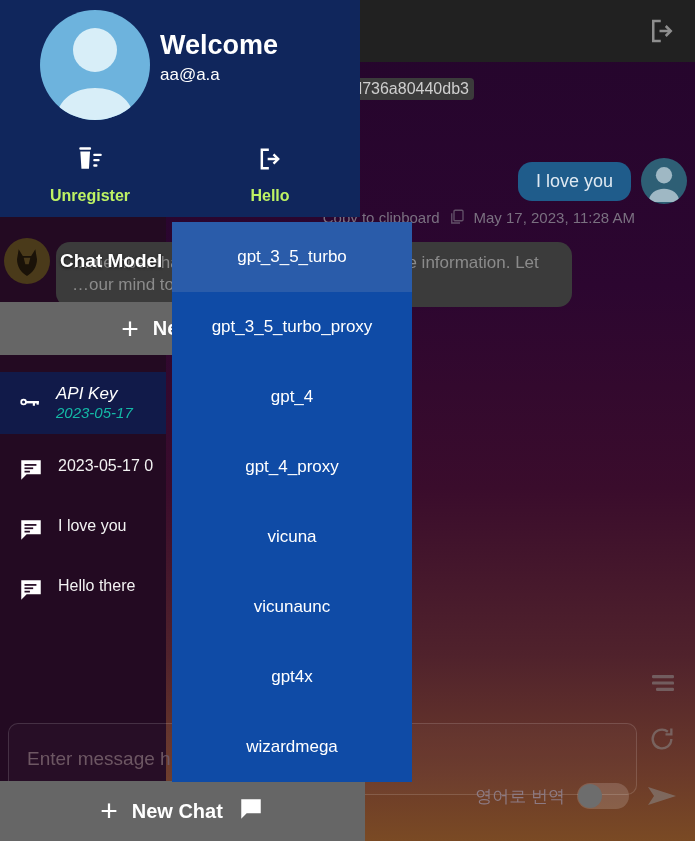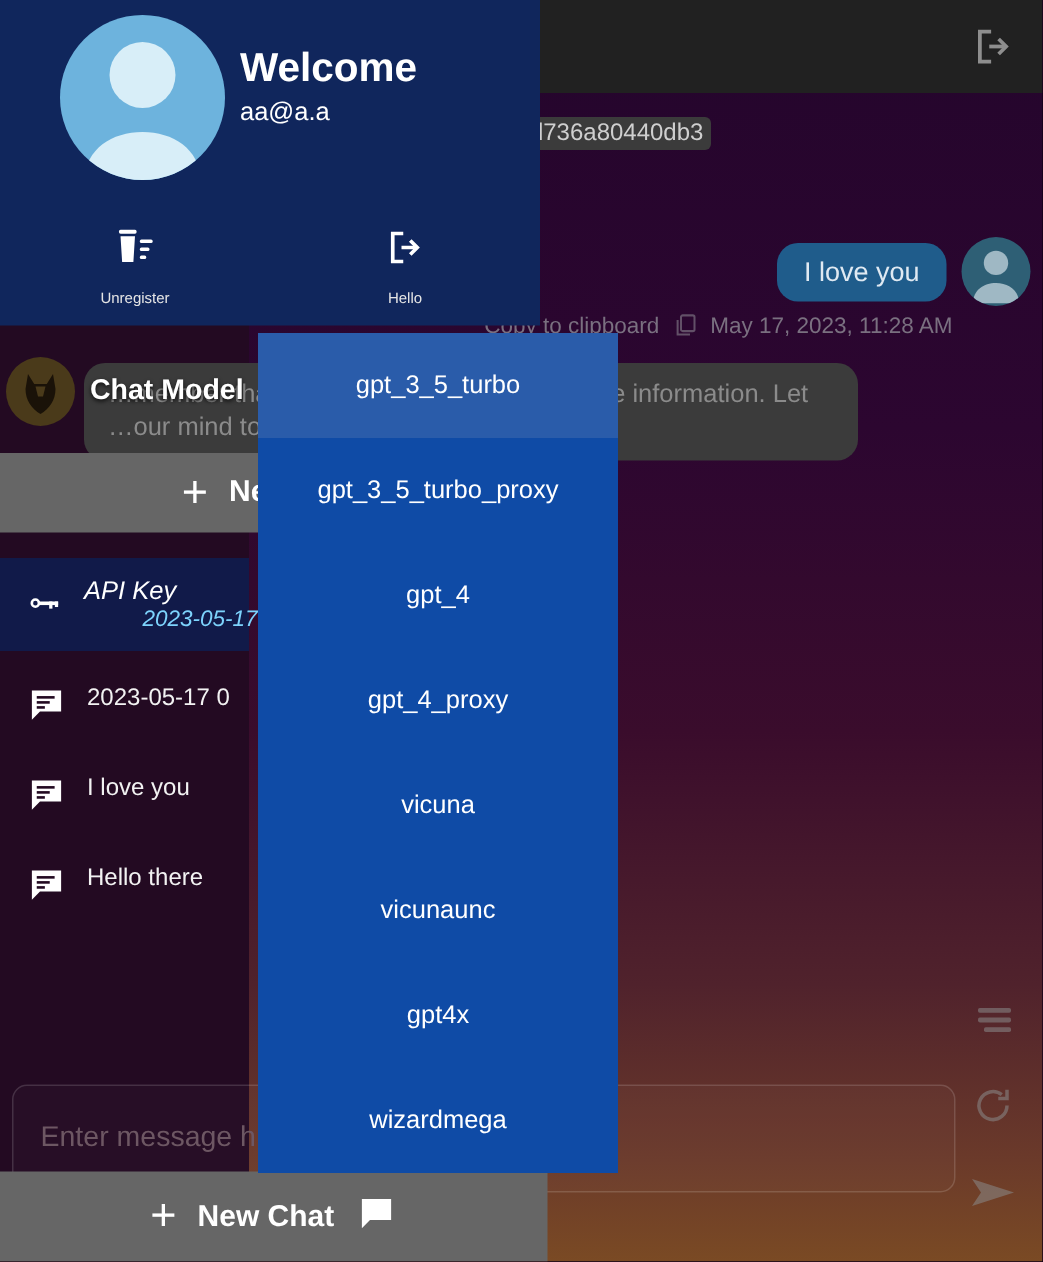--- a/index.html
+++ b/index.html
@@ -52,21 +52,21 @@
   }
   .bubble-icon { width: 26px; height: 26px; flex: none; }
 
   .apikey-row {
     position: absolute; top: 310px; left: 0; width: 166px; height: 62px;
     background: #111a49;
     display: flex; align-items: center; gap: 14px; padding-left: 16px;
   }
   .apikey-texts { display: flex; flex-direction: column; line-height: 1.25; font-style: italic; }
   .apikey-title { color: #fff; font-size: 17px; }
-  .apikey-sub { color: #7dd3fc; font-size: 15px; white-space: nowrap; margin-left: 39px; }
+  .apikey-sub { color: #14b8a6; font-size: 15px; white-space: nowrap; }
 
   
   .chat-model-row {
     position: absolute; top: 238px; left: 4px;
     display: flex; align-items: center; gap: 10px;
     z-index: 3;
   }
   .model-avatar {
     width: 46px; height: 46px; border-radius: 50%;
     background: #4a3a1a;
@@ -205,21 +205,21 @@
   .welcome-mail { color: #ffffff; font-size: 17px; margin-top: 4px; }
 
   .account-actions {
     position: absolute; left: 0; bottom: 12px; width: 360px;
     display: flex;
   }
   .acct-action {
     flex: 1; display: flex; flex-direction: column;
     align-items: center; gap: 10px;
   }
-  .acct-action .lbl { color: #e5e5e5; font-size: 10px; font-weight: 400; }
+  .acct-action .lbl { color: #bef264; font-size: 16px; font-weight: 700; }
 
   
   .model-dropdown {
     position: absolute; left: 172px; top: 222px;
     width: 240px; height: 560px;
     background: #0f4ba6;
     z-index: 30;
     display: flex; flex-direction: column;
   }
   .model-item {
@@ -361,20 +361,26 @@
         <path d="M15 8l4 4-4 4"></path>
         <path d="M19 12H10"></path>
       </svg>
     </span>
   </div>
 
   <div class="composer">
     <span class="composer-ph">Enter message h</span>
   </div>
 
+  <div class="translate-area">
+    <span class="translate-label">영어로 번역</span>
+    <span class="switch">
+      <span class="knob"></span>
+    </span>
+  </div>
 
   <div class="right-icons">
     <span>
       <svg width="28" height="22" viewBox="0 0 28 22" fill="#8a8a8a">
         <rect x="4" y="2" width="22" height="3.2" rx="1.2"></rect>
         <rect x="4" y="8.4" width="22" height="3.2" rx="1.2"></rect>
         <rect x="8" y="14.8" width="18" height="3.2" rx="1.2"></rect>
       </svg>
     </span>
     <span>

